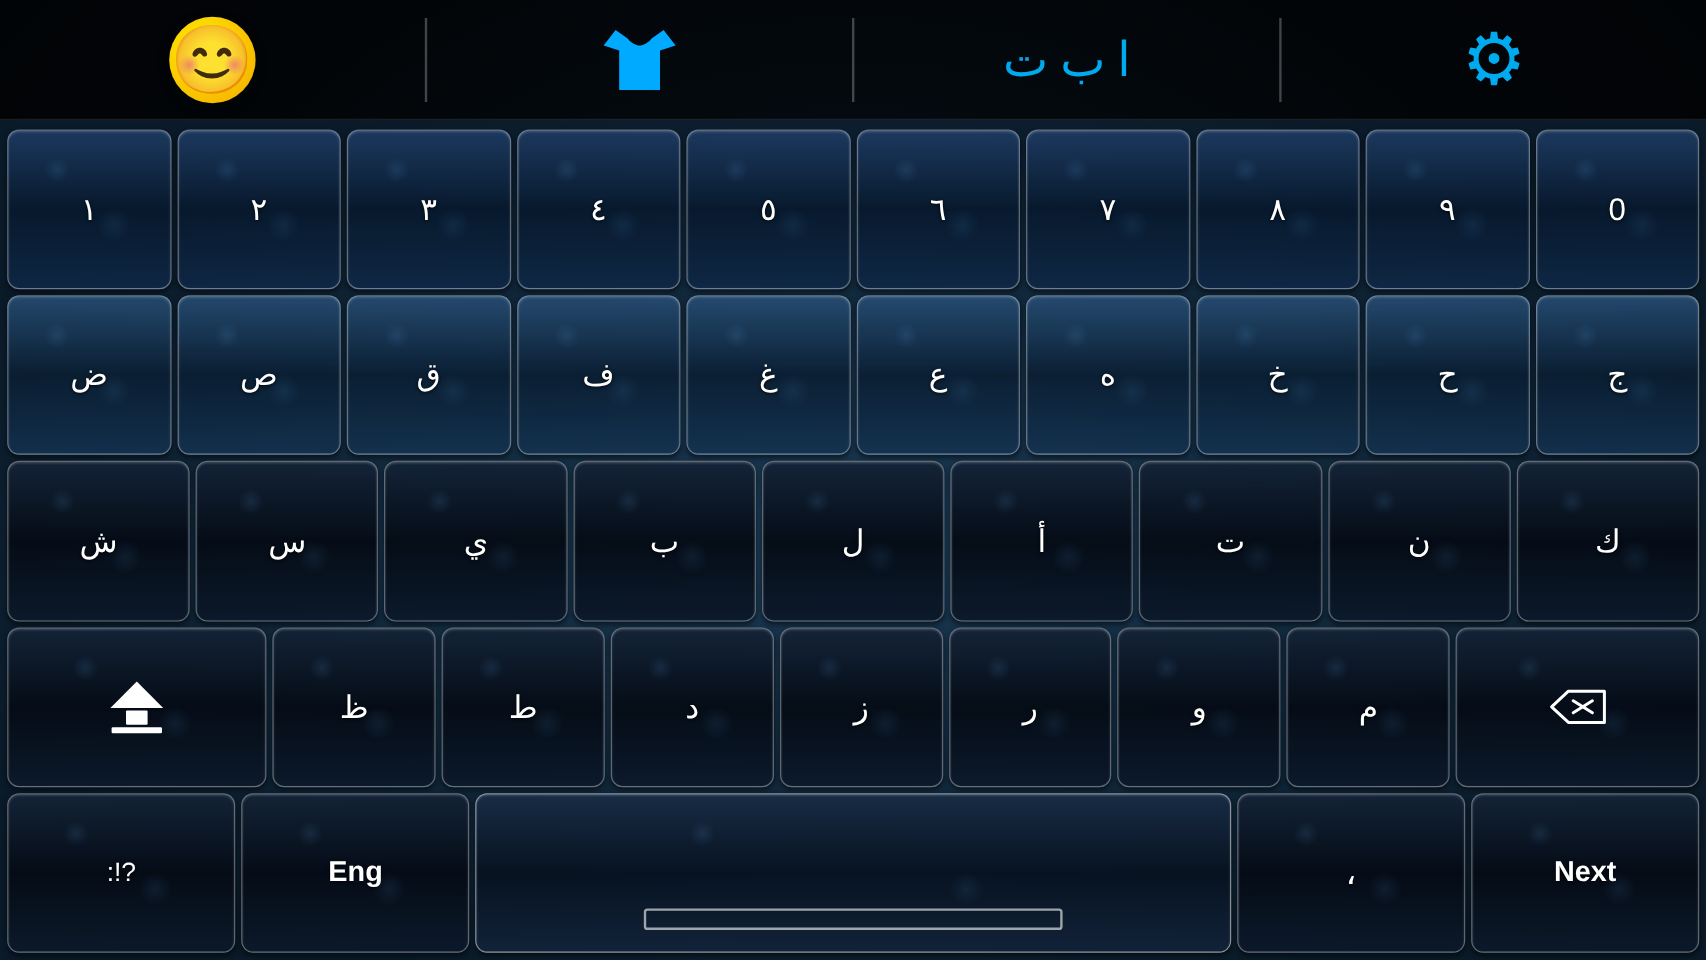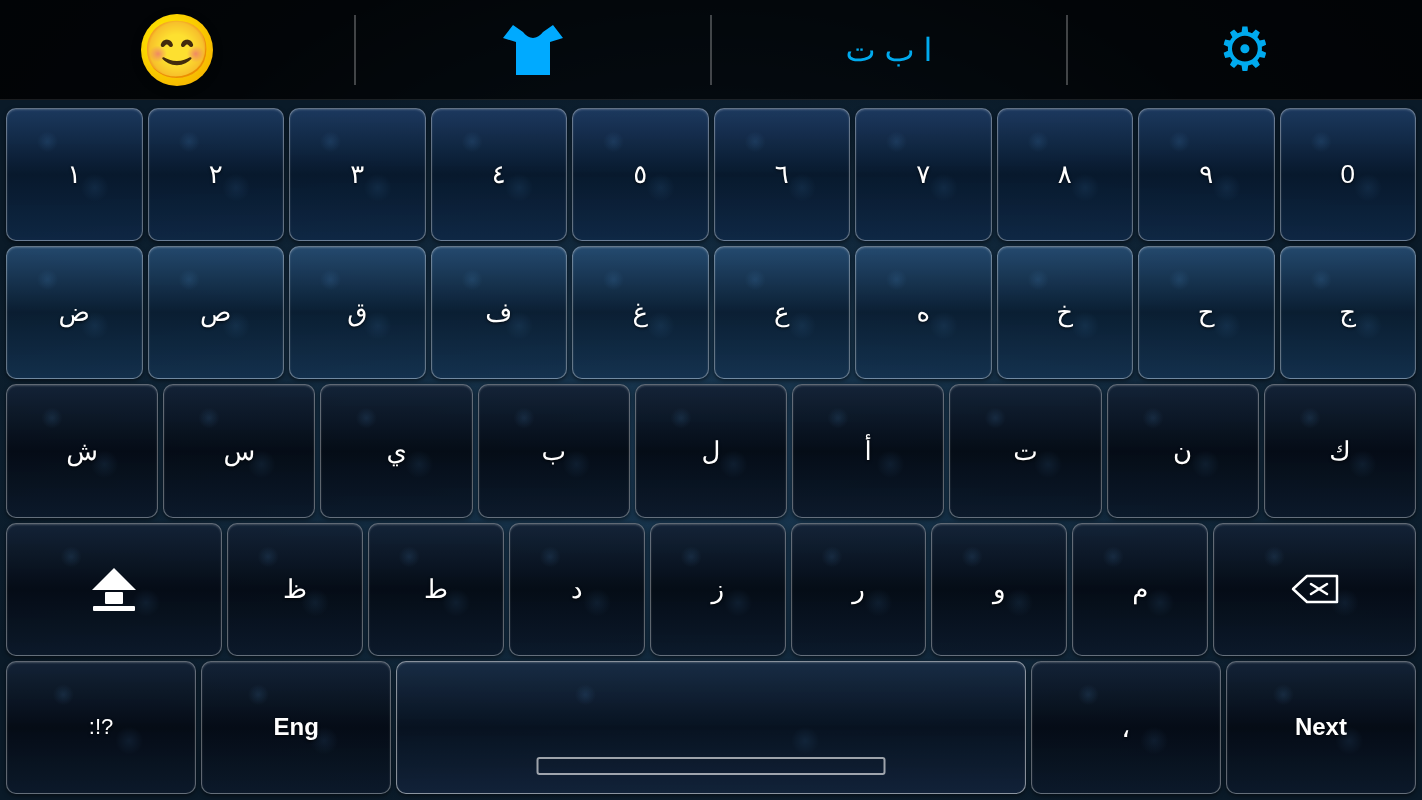--- a/index.html
+++ b/index.html
@@ -76,22 +76,22 @@
       position: absolute;
       top: 50%;
       left: 50%;
       transform: translate(-50%, -50%);
     }
     .tshirt-svg { fill: #00aaff; }
 
     
     .arabic-text-icon {
       color: #00aaee;
-      font-size: 32px;
-      font-family: Liberation Sans, sans-serif;
+      font-size: 40px;
+      font-family: Liberation Serif, serif;
       letter-spacing: 4px;
     }
 
     
     .gear-icon {
       color: #00aaee;
       font-size: 60px;
       line-height: 1;
     }
 

